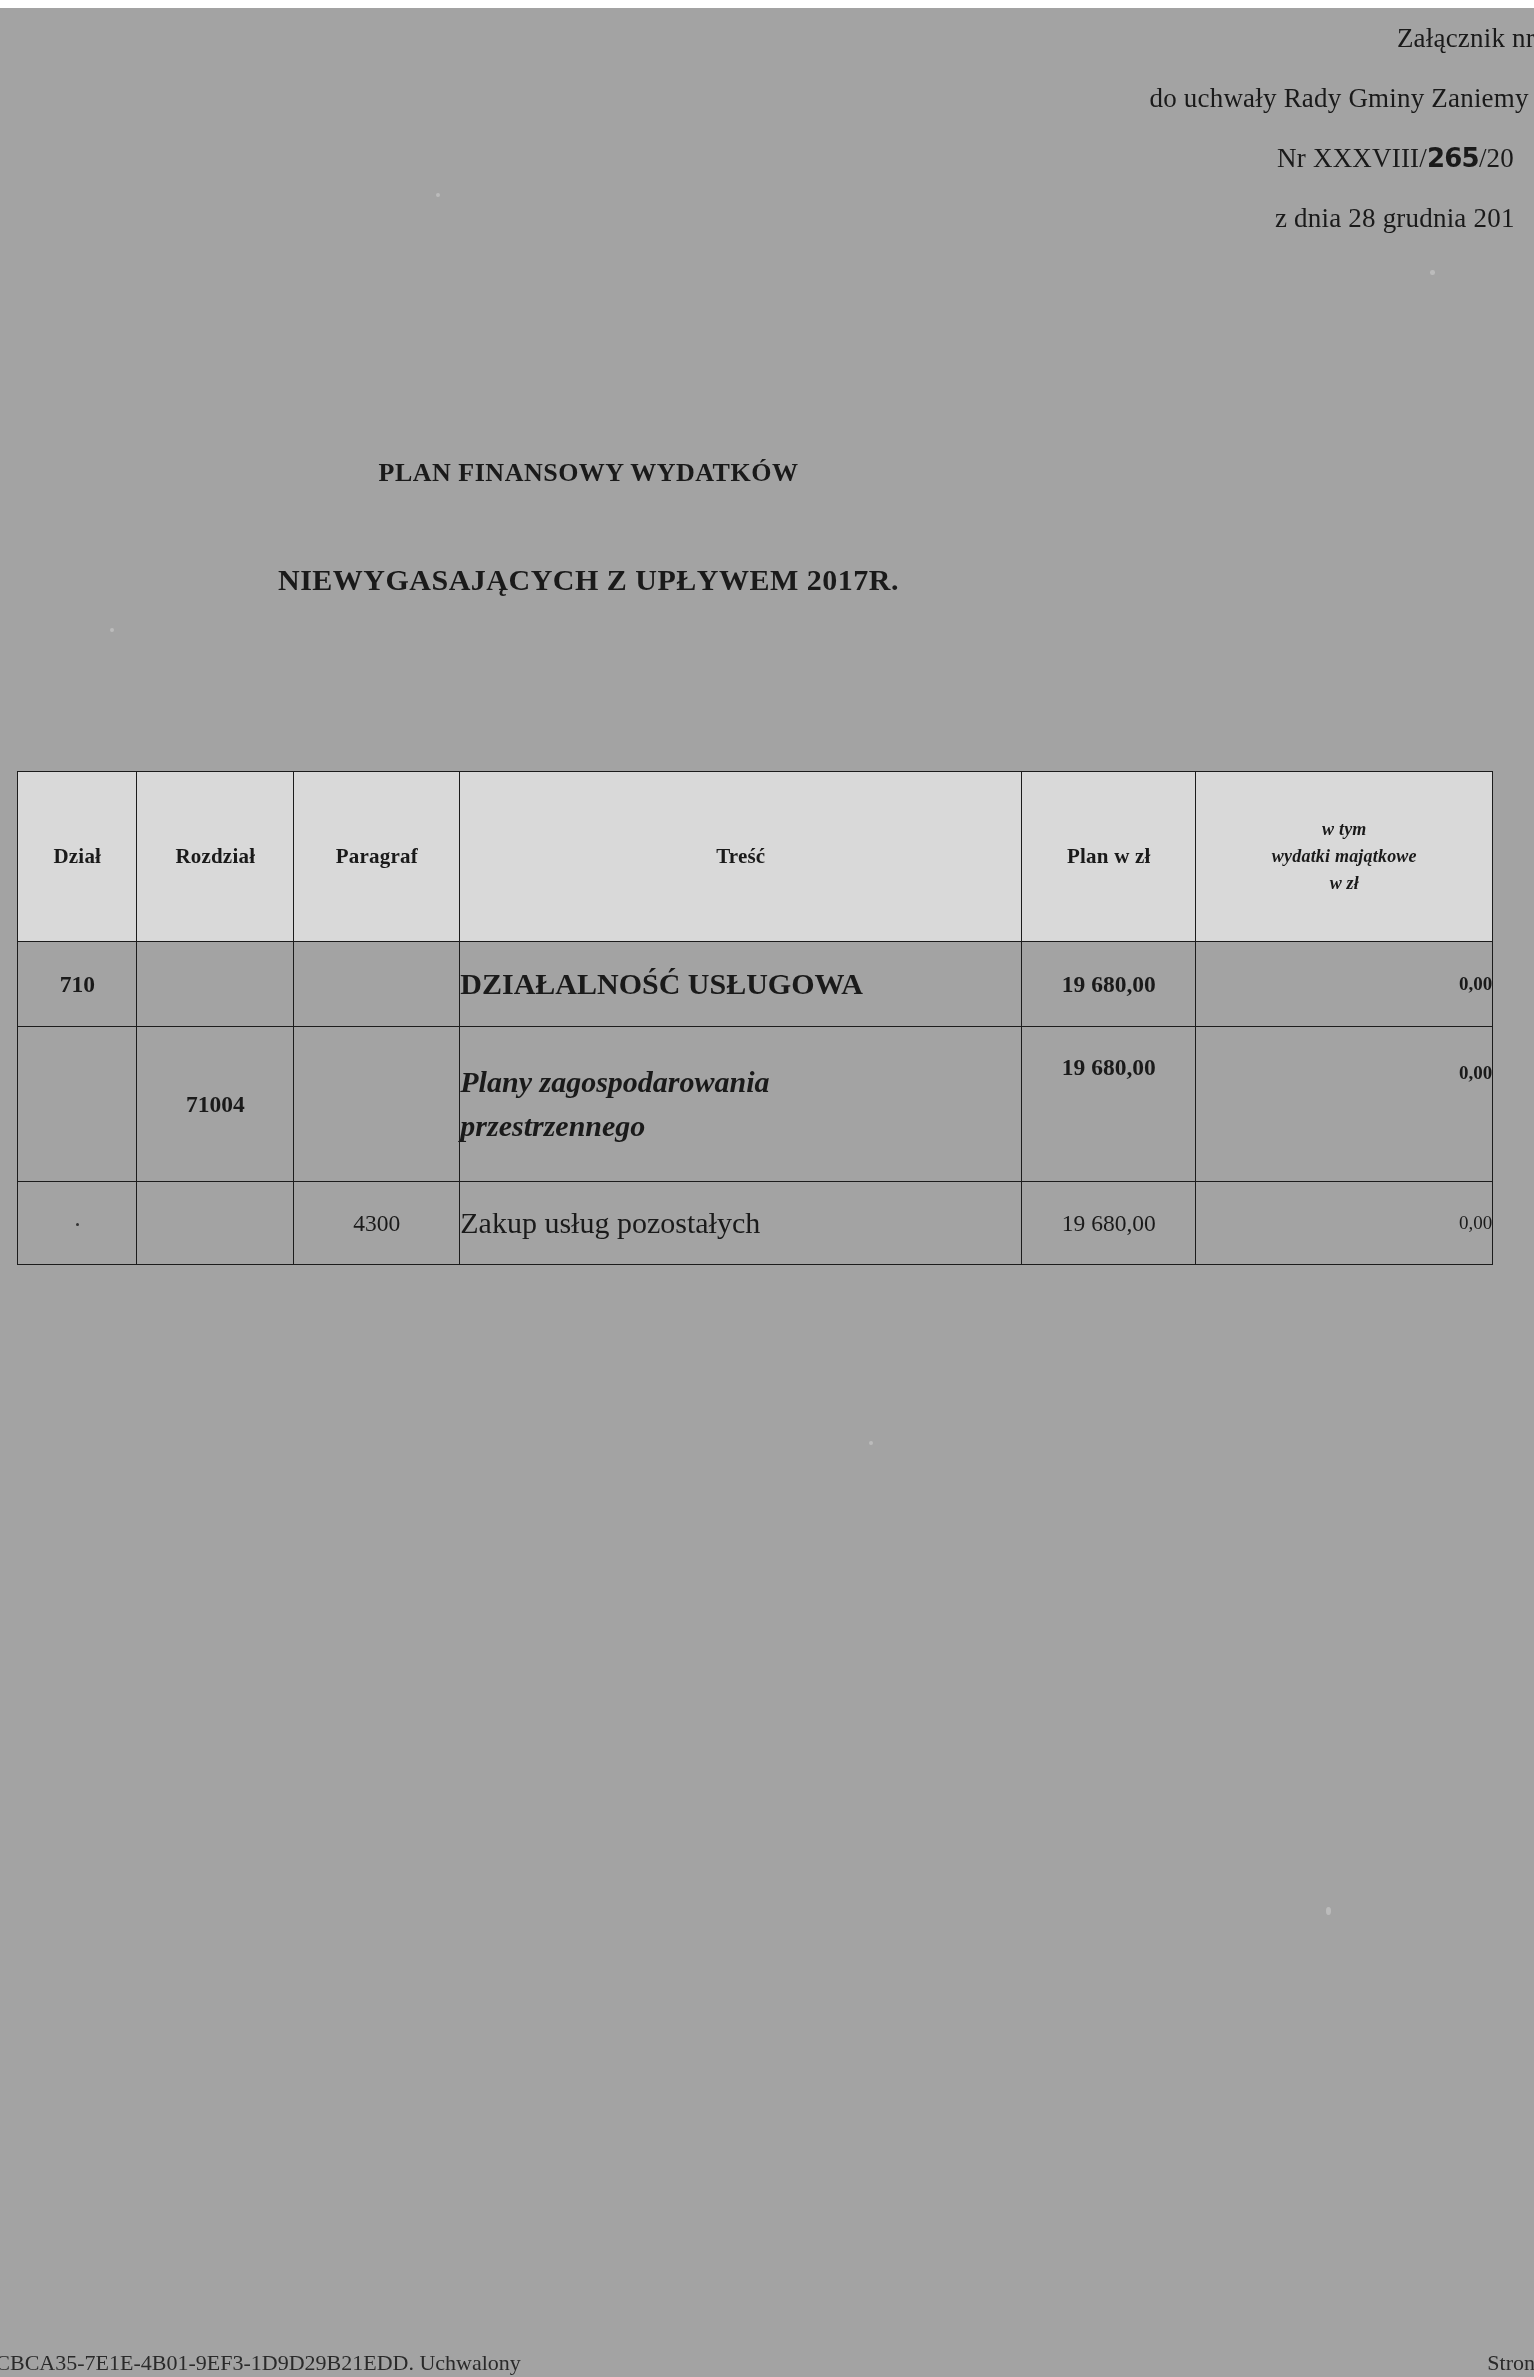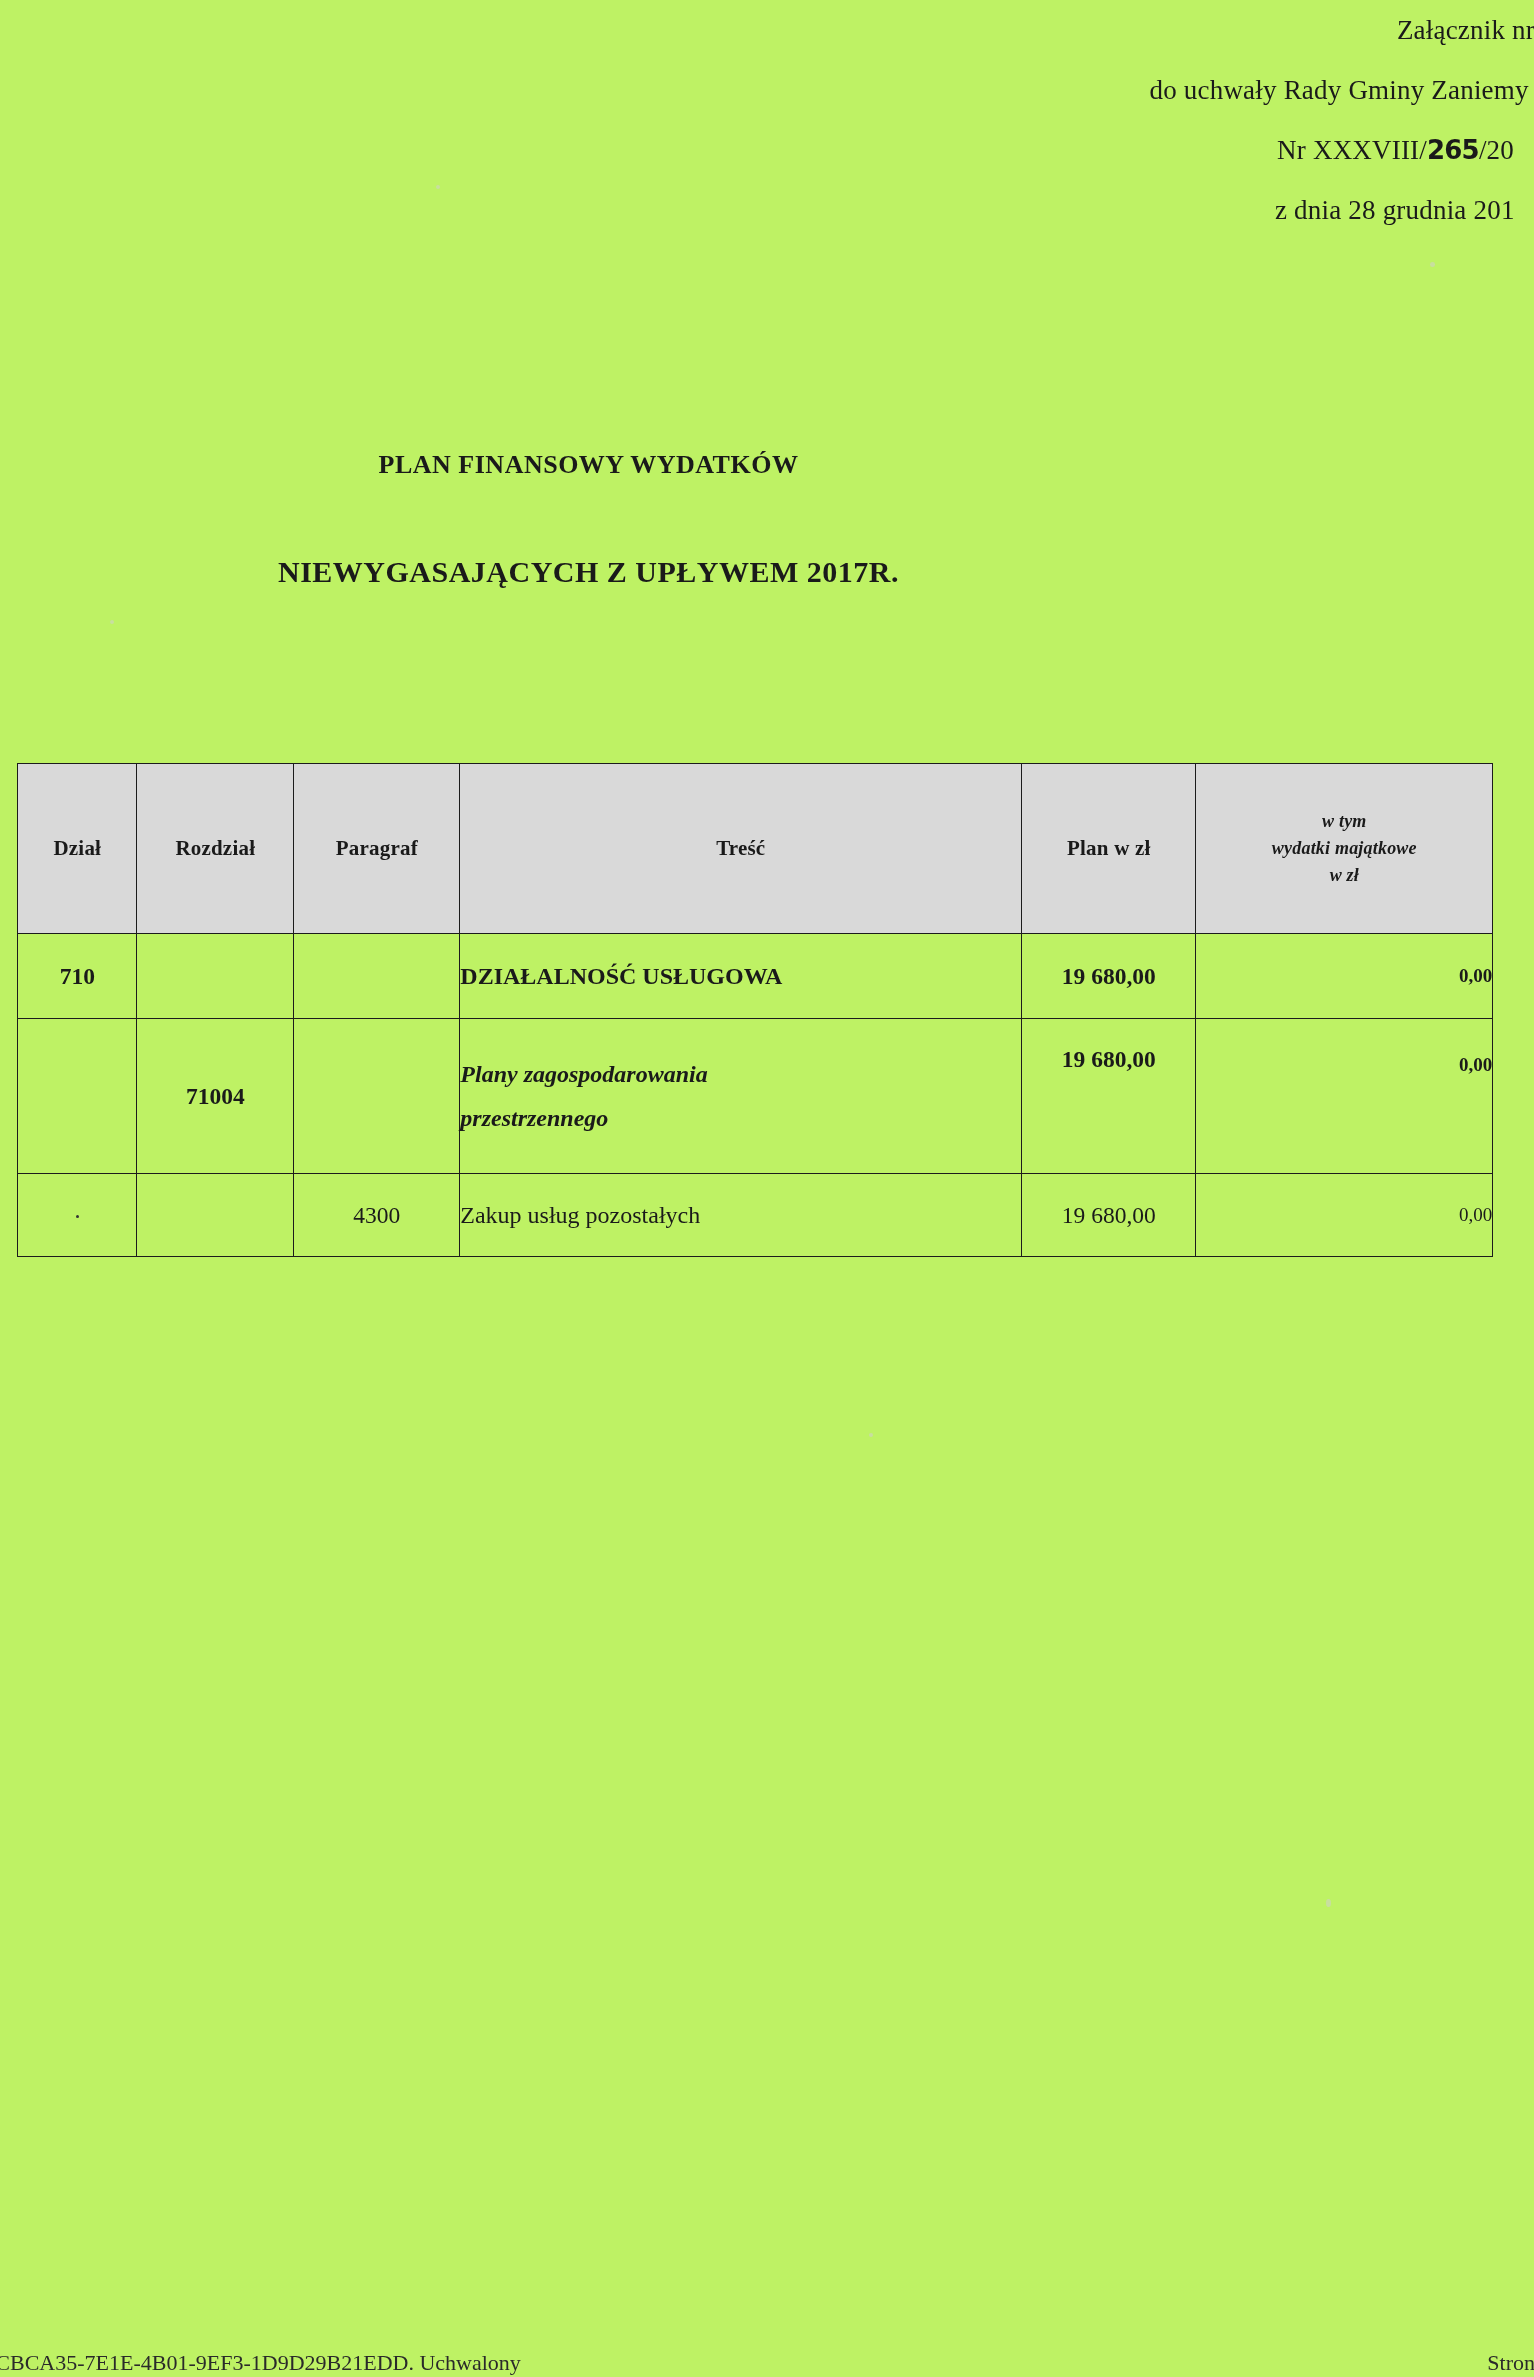--- a/index.html
+++ b/index.html
@@ -11,21 +11,22 @@
     width: 1535px;
     height: 2377px;
     position: relative;
     font-family: "Liberation Serif", serif;
     color: #1a1a1a;
     overflow: hidden;
   }
   .page {
     position: absolute;
     inset: 0;
-    background: #bef264;
+    background: #a3a3a3;
+    margin-top: 8px;
   }
 
   
   .doc-header {
     position: absolute;
     top: 0px;
     right: 0px;
     width: 1099px;
     text-align: right;
     padding-right: 0px;
@@ -113,21 +114,21 @@
   td.num {
     text-align: center;
     font-size: 23.5px;
     font-weight: bold;
   }
   td.num.plain {
     font-weight: normal;
   }
   td.tresc {
     padding-left: 19px;
-    font-size: 24px;
+    font-size: 30px;
     font-weight: bold;
     line-height: 44px;
   }
   td.tresc.plain { font-weight: normal; }
   td.amount {
     text-align: center;
     font-size: 23.5px;
     font-weight: bold;
   }
   td.amount.plain { font-weight: normal; }

